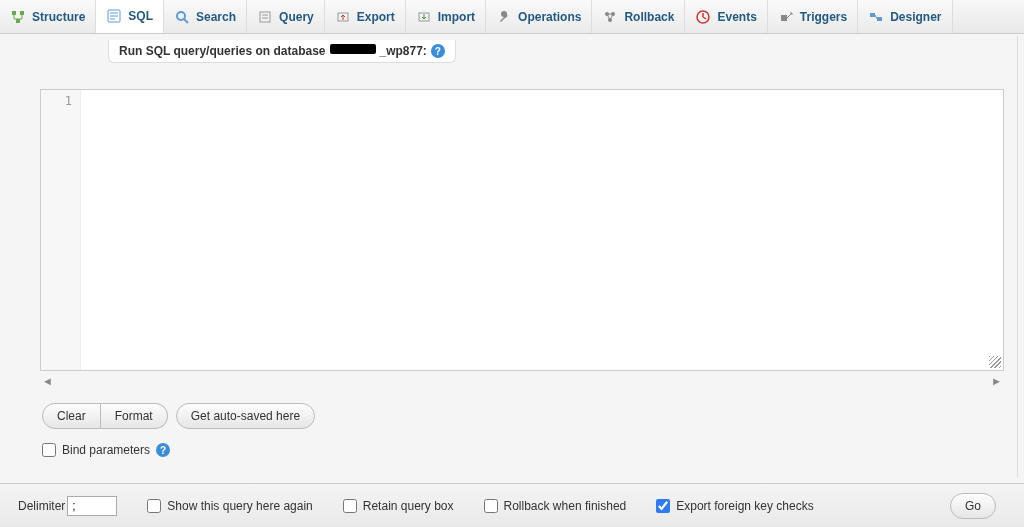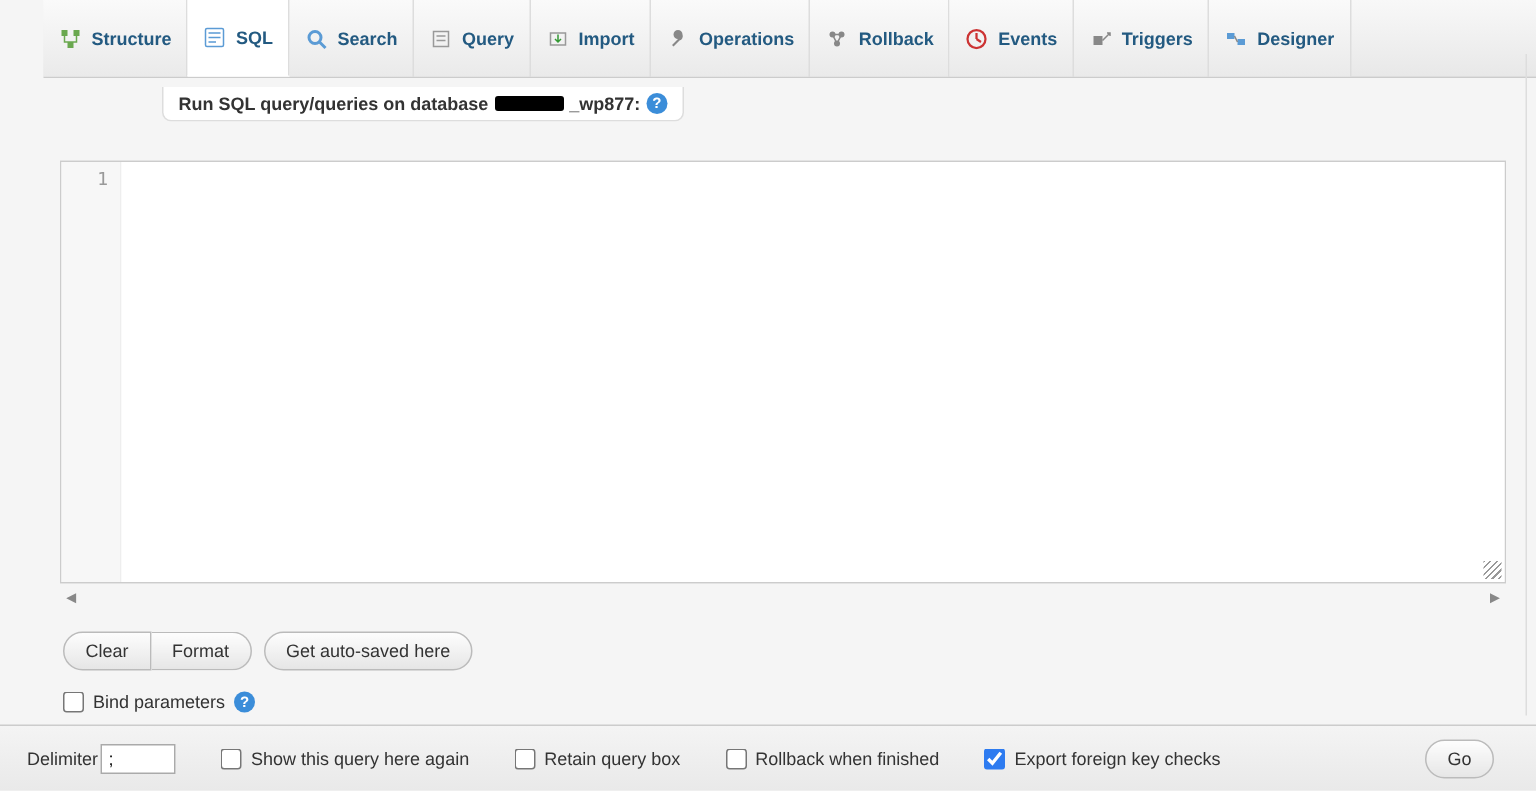--- a/index.html
+++ b/index.html
@@ -11,22 +11,21 @@
       width: 1024px;
       height: 527px;
       overflow: hidden;
     }
 
     
     .topmenu {
       display: flex;
       background: linear-gradient(#f8f8f8, #e8e8e8);
       border-bottom: 1px solid #ccc;
-      height: 52px;
-      margin-left: 29px;
+      height: 34px;
     }
     .tab {
       display: flex;
       align-items: center;
       padding: 0 10px;
       border-right: 1px solid #ddd;
       cursor: pointer;
       font-size: 12px;
       font-weight: bold;
       color: #235a81;
@@ -41,21 +40,20 @@
     }
     .tab .ic { width:16px; height:16px; display:inline-flex; align-items:center; justify-content:center; }
 
     
     .tabcontent {
       position: relative;
       padding: 6px 10px 0 20px;
     }
     .tabactive-label {
       display: inline-flex;
-      align-items: center;
       background: #fff;
       border: 1px solid #ddd;
       border-top: none;
       border-radius: 0 0 6px 6px;
       padding: 4px 10px;
       font-weight: bold;
       font-size: 12px;
       color: #333;
       gap: 4px;
       margin-left: 88px;
@@ -192,20 +190,29 @@
     <span>Search</span>
   </div>
   <div class="tab">
     <span class="ic">
       <svg width="14" height="14">
           <rect x="2" y="2" width="10" height="10" fill="none" stroke="#999"></rect>
           <path d="M4 5h6M4 8h6" stroke="#999"></path>
         </svg>
     </span>
     <span>Query</span>
+  </div>
+  <div class="tab">
+    <span class="ic">
+      <svg width="14" height="14">
+          <rect x="2" y="3" width="10" height="8" fill="none" stroke="#999"></rect>
+          <path d="M7 10 L7 5 M5 7 L7 5 L9 7" stroke="#c33" fill="none"></path>
+        </svg>
+    </span>
+    <span>Export</span>
   </div>
   <div class="tab">
     <span class="ic">
       <svg width="14" height="14">
           <rect x="2" y="3" width="10" height="8" fill="none" stroke="#999"></rect>
           <path d="M7 4 L7 9 M5 7 L7 9 L9 7" stroke="#393" fill="none"></path>
         </svg>
     </span>
     <span>Import</span>
   </div>

